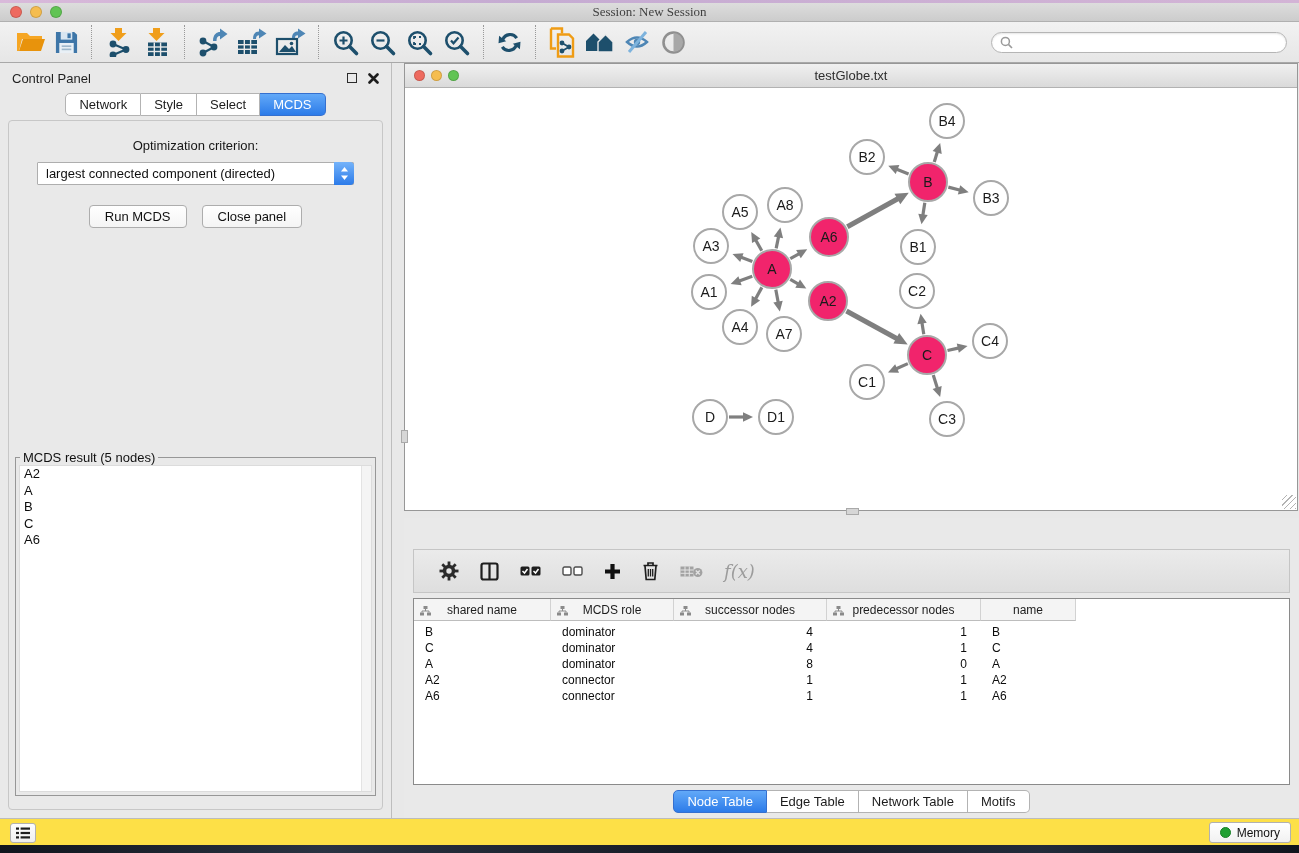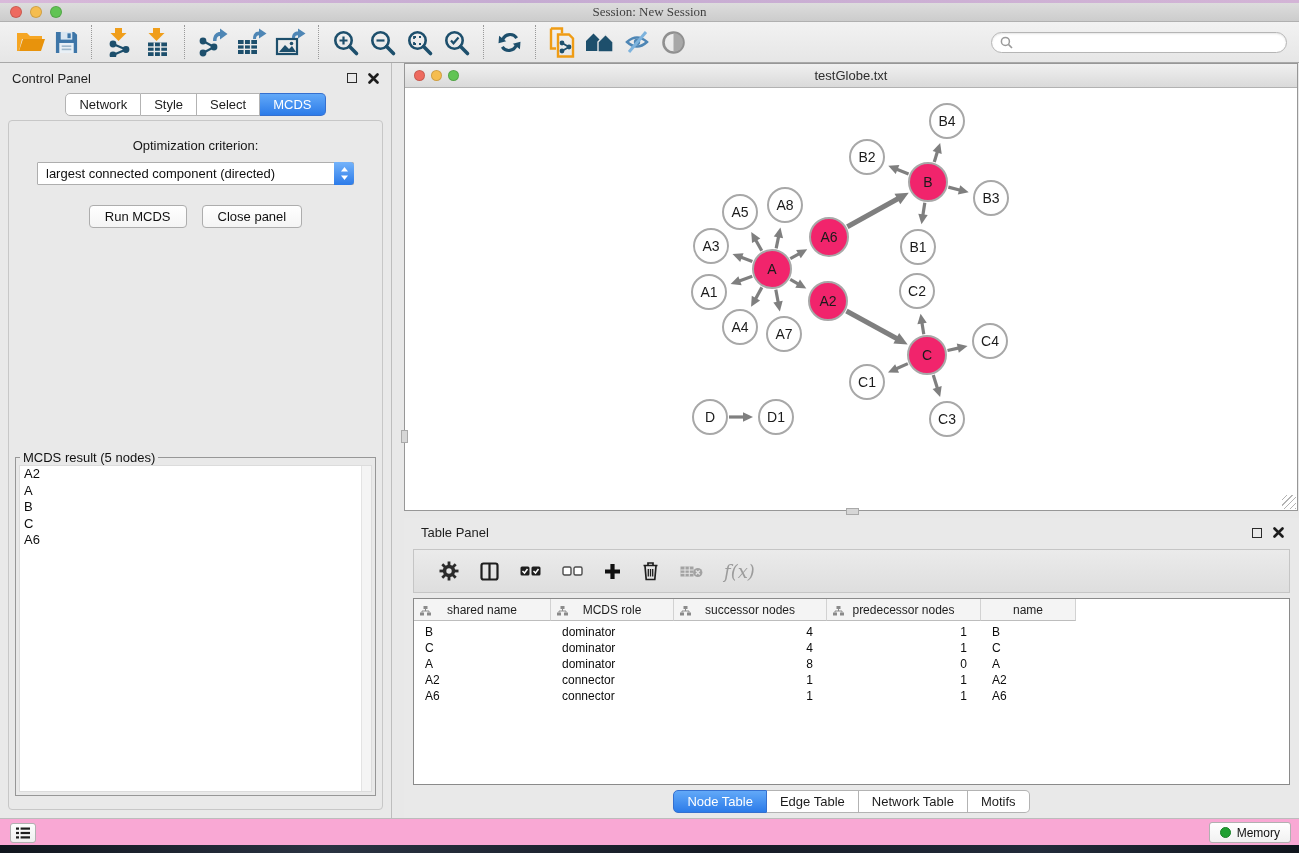--- a/index.html
+++ b/index.html
@@ -101,21 +101,21 @@
   .th .th-tree { position:absolute; left:6px; top:6px; }
   .th-fill { flex:1; background:#fff; }
   .tbody { padding-top:3px; }
   .tr { display:flex; height:16px; font-size:12px; color:#0c0c0c; align-items:center; }
   .td { flex:none; white-space:nowrap; overflow:hidden; }
   .td.al { text-align:left; padding-left:11px; }
   .td.ar { text-align:right; padding-right:14px; }
   .tp-tabs { position:absolute; left:0; right:0; top:272px; display:flex; justify-content:center; }
 
   
-  .status-bar { position:absolute; left:0; right:0; bottom:8px; height:27px; background:#f9a8d4;
+  .status-bar { position:absolute; left:0; right:0; bottom:8px; height:27px; background:#fde047;
                 border-top:1px solid #bcbcbc; }
   .list-btn { position:absolute; left:10px; top:4px; width:26px; height:20px;
               background:linear-gradient(#fdfdfd,#efefef); border:1px solid #b1b1b1; border-radius:3px;
               display:flex; align-items:center; justify-content:center; }
   .memory-btn { position:absolute; right:8px; top:3px; height:21px;
                 background:linear-gradient(#ffffff,#f1f1f1); border:1px solid #b1b1b1; border-radius:3px;
                 display:flex; align-items:center; gap:6px; padding:0 10px; font-size:12px; color:#111; }
   .memory-dot { width:11px; height:11px; border-radius:50%; background:#21a033; border:1px solid #188026; }
   .wp-bottom { position:absolute; left:0; right:0; bottom:0; height:8px;
                background:linear-gradient(90deg,#10151d,#2a3342 25%,#151a24 55%,#222b3a 80%,#10151d); }
@@ -439,29 +439,20 @@
           <circle cx="371" cy="329" r="17" fill="#ffffff" stroke="#a8a8a8" stroke-width="2"></circle>
           <text x="371" y="334" text-anchor="middle" font-size="14" fill="#1b1b1b">D1</text>
         </svg>
     </div>
     <div class="nw-grip"></div>
   </div>
   <div class="v-grip"></div>
   <div class="h-grip"></div>
 
   <div class="table-panel">
-    <div class="tp-header">
-      <span class="panel-title">Table Panel</span>
-      <span class="panel-controls" style="margin-left:auto;">
-        <span class="float-box"></span>
-        <svg width="11" height="11" viewBox="0 0 11 11">
-          <path d="M1.5 1.5 L9.5 9.5 M9.5 1.5 L1.5 9.5" stroke="#1d1d1d" stroke-width="2.6" stroke-linecap="round"></path>
-        </svg>
-      </span>
-    </div>
     <div class="tp-toolbar">
       <span class="tp-icon">
         <svg width="20" height="20" viewBox="0 0 20 20">
           <g fill="#2b2b2b">
             <rect x="8.6" y="0.5" width="2.8" height="19"></rect>
             <rect x="8.6" y="0.5" width="2.8" height="19" transform="rotate(45 10 10)"></rect>
             <rect x="8.6" y="0.5" width="2.8" height="19" transform="rotate(90 10 10)"></rect>
             <rect x="8.6" y="0.5" width="2.8" height="19" transform="rotate(135 10 10)"></rect>
             <circle cx="10" cy="10" r="6.2"></circle>
           </g>

